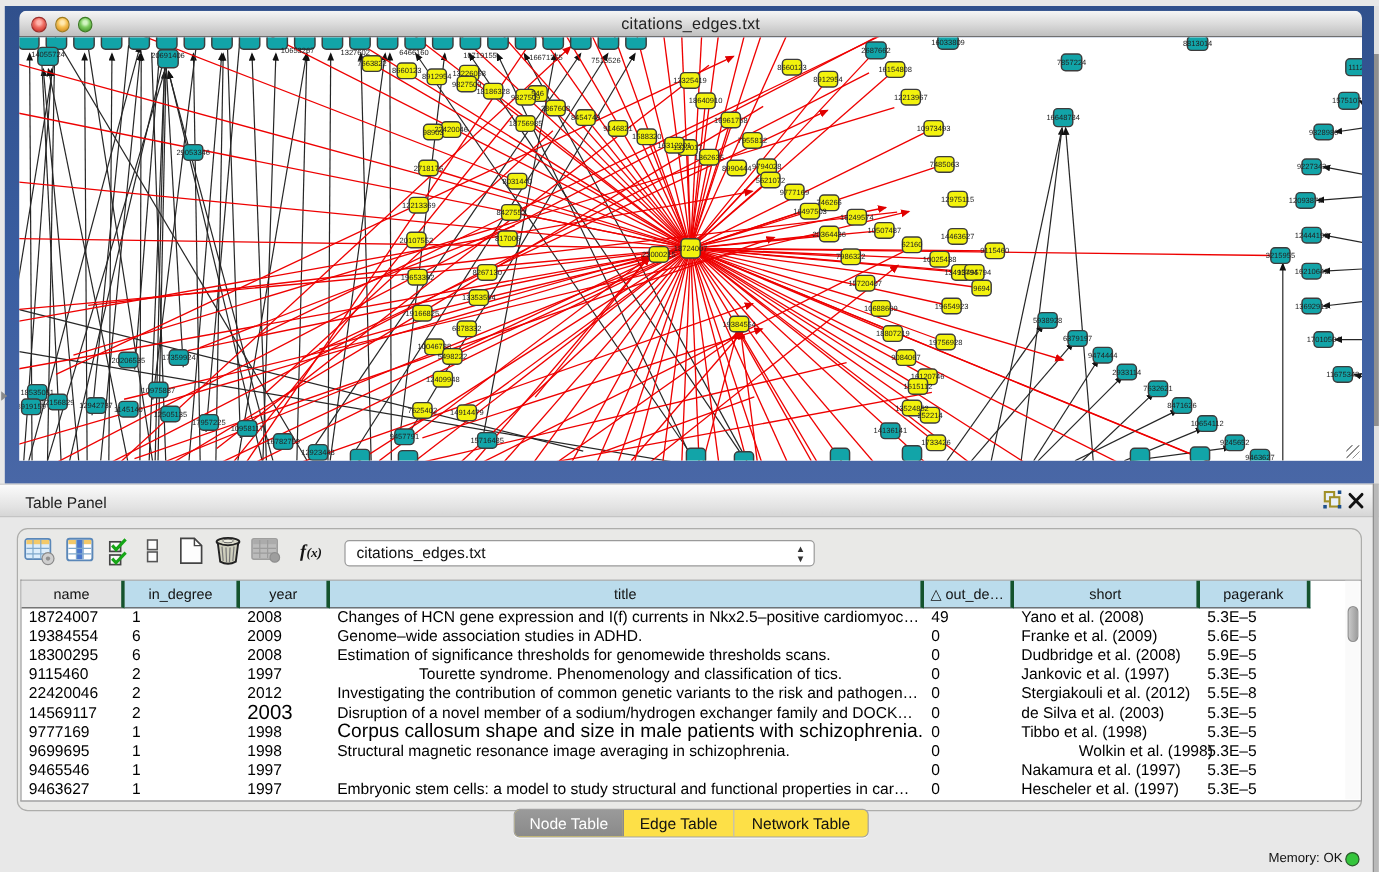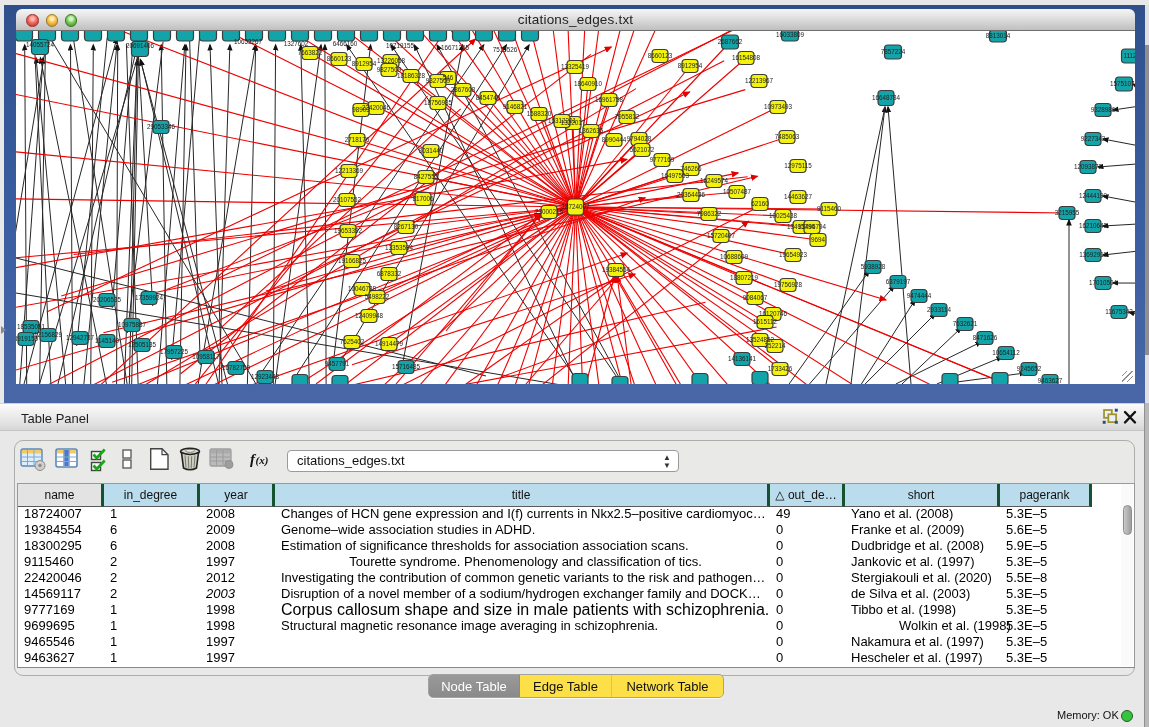--- a/index.html
+++ b/index.html
@@ -628,41 +628,41 @@
 <div class="abs row" style="left:6px; top:38.3px; width:80px; height:16px; line-height:16px; font-size:13px; white-space:nowrap; overflow:hidden; color:#000;">19384554</div>
 <div class="abs row" style="left:92px; top:38.3px; width:90px; height:16px; line-height:16px; font-size:13px; white-space:nowrap; overflow:hidden; color:#000;">6</div>
 <div class="abs row" style="left:188px; top:38.3px; width:69px; height:16px; line-height:16px; font-size:13px; white-space:nowrap; overflow:hidden; color:#000;">2009</div>
 <div class="abs row" style="left:263px; top:38.3px; width:489px; height:16px; line-height:16px; font-size:13px; white-space:nowrap; overflow:hidden; color:#000;">Genome–wide association studies in ADHD.</div>
 <div class="abs row" style="left:758px; top:38.3px; width:69px; height:16px; line-height:16px; font-size:13px; white-space:nowrap; overflow:hidden; color:#000;">0</div>
 <div class="abs row" style="left:833px; top:38.3px; width:149px; height:16px; line-height:16px; font-size:13px; white-space:nowrap; overflow:hidden; color:#000;">Franke et al. (2009)</div>
 <div class="abs row" style="left:988px; top:38.3px; width:86px; height:16px; line-height:16px; font-size:13px; white-space:nowrap; overflow:hidden; color:#000;">5.6E–5</div>
 <div class="abs row" style="left:6px; top:54.3px; width:80px; height:16px; line-height:16px; font-size:13px; white-space:nowrap; overflow:hidden; color:#000;">18300295</div>
 <div class="abs row" style="left:92px; top:54.3px; width:90px; height:16px; line-height:16px; font-size:13px; white-space:nowrap; overflow:hidden; color:#000;">6</div>
 <div class="abs row" style="left:188px; top:54.3px; width:69px; height:16px; line-height:16px; font-size:13px; white-space:nowrap; overflow:hidden; color:#000;">2008</div>
-<div class="abs row" style="left:263px; top:54.3px; width:489px; height:16px; line-height:16px; font-size:13px; white-space:nowrap; overflow:hidden; color:#000;">Estimation of significance thresholds for association association scans.</div>
+<div class="abs row" style="left:263px; top:54.3px; width:489px; height:16px; line-height:16px; font-size:13px; white-space:nowrap; overflow:hidden; color:#000;">Estimation of significance thresholds for genomewide thresholds scans.</div>
 <div class="abs row" style="left:758px; top:54.3px; width:69px; height:16px; line-height:16px; font-size:13px; white-space:nowrap; overflow:hidden; color:#000;">0</div>
 <div class="abs row" style="left:833px; top:54.3px; width:149px; height:16px; line-height:16px; font-size:13px; white-space:nowrap; overflow:hidden; color:#000;">Dudbridge et al. (2008)</div>
 <div class="abs row" style="left:988px; top:54.3px; width:86px; height:16px; line-height:16px; font-size:13px; white-space:nowrap; overflow:hidden; color:#000;">5.9E–5</div>
 <div class="abs row" style="left:6px; top:70.3px; width:80px; height:16px; line-height:16px; font-size:13px; white-space:nowrap; overflow:hidden; color:#000;">9115460</div>
 <div class="abs row" style="left:92px; top:70.3px; width:90px; height:16px; line-height:16px; font-size:13px; white-space:nowrap; overflow:hidden; color:#000;">2</div>
 <div class="abs row" style="left:188px; top:70.3px; width:69px; height:16px; line-height:16px; font-size:13px; white-space:nowrap; overflow:hidden; color:#000;">1997</div>
 <div class="abs row" style="left:263px; top:70.3px; width:489px; height:16px; line-height:16px; font-size:13px; white-space:nowrap; overflow:hidden; color:#000;text-align:center;">Tourette syndrome. Phenomenology and classification of tics.</div>
 <div class="abs row" style="left:758px; top:70.3px; width:69px; height:16px; line-height:16px; font-size:13px; white-space:nowrap; overflow:hidden; color:#000;">0</div>
 <div class="abs row" style="left:833px; top:70.3px; width:149px; height:16px; line-height:16px; font-size:13px; white-space:nowrap; overflow:hidden; color:#000;">Jankovic et al. (1997)</div>
 <div class="abs row" style="left:988px; top:70.3px; width:86px; height:16px; line-height:16px; font-size:13px; white-space:nowrap; overflow:hidden; color:#000;">5.3E–5</div>
 <div class="abs row" style="left:6px; top:86.3px; width:80px; height:16px; line-height:16px; font-size:13px; white-space:nowrap; overflow:hidden; color:#000;">22420046</div>
 <div class="abs row" style="left:92px; top:86.3px; width:90px; height:16px; line-height:16px; font-size:13px; white-space:nowrap; overflow:hidden; color:#000;">2</div>
 <div class="abs row" style="left:188px; top:86.3px; width:69px; height:16px; line-height:16px; font-size:13px; white-space:nowrap; overflow:hidden; color:#000;">2012</div>
 <div class="abs row" style="left:263px; top:86.3px; width:489px; height:16px; line-height:16px; font-size:13px; white-space:nowrap; overflow:hidden; color:#000;">Investigating the contribution of common genetic variants to the risk and pathogen…</div>
 <div class="abs row" style="left:758px; top:86.3px; width:69px; height:16px; line-height:16px; font-size:13px; white-space:nowrap; overflow:hidden; color:#000;">0</div>
-<div class="abs row" style="left:833px; top:86.3px; width:149px; height:16px; line-height:16px; font-size:13px; white-space:nowrap; overflow:hidden; color:#000;">Stergiakouli et al. (2020)</div>
+<div class="abs row" style="left:833px; top:86.3px; width:149px; height:16px; line-height:16px; font-size:13px; white-space:nowrap; overflow:hidden; color:#000;">Stergiakouli et al. (2012)</div>
 <div class="abs row" style="left:988px; top:86.3px; width:86px; height:16px; line-height:16px; font-size:13px; white-space:nowrap; overflow:hidden; color:#000;">5.5E–8</div>
 <div class="abs row" style="left:6px; top:102.3px; width:80px; height:16px; line-height:16px; font-size:13px; white-space:nowrap; overflow:hidden; color:#000;">14569117</div>
 <div class="abs row" style="left:92px; top:102.3px; width:90px; height:16px; line-height:16px; font-size:13px; white-space:nowrap; overflow:hidden; color:#000;">2</div>
-<div class="abs row" style="left:188px; top:102.3px; width:69px; height:16px; line-height:16px; font-size:13px; white-space:nowrap; overflow:hidden; color:#000;font-style:italic;">2003</div>
+<div class="abs row" style="left:188px; top:102.3px; width:69px; height:16px; line-height:16px; font-size:17px; white-space:nowrap; overflow:hidden; color:#000;">2003</div>
 <div class="abs row" style="left:263px; top:102.3px; width:489px; height:16px; line-height:16px; font-size:13px; white-space:nowrap; overflow:hidden; color:#000;">Disruption of a novel member of a sodium/hydrogen exchanger family and DOCK…</div>
 <div class="abs row" style="left:758px; top:102.3px; width:69px; height:16px; line-height:16px; font-size:13px; white-space:nowrap; overflow:hidden; color:#000;">0</div>
 <div class="abs row" style="left:833px; top:102.3px; width:149px; height:16px; line-height:16px; font-size:13px; white-space:nowrap; overflow:hidden; color:#000;">de Silva et al. (2003)</div>
 <div class="abs row" style="left:988px; top:102.3px; width:86px; height:16px; line-height:16px; font-size:13px; white-space:nowrap; overflow:hidden; color:#000;">5.3E–5</div>
 <div class="abs row" style="left:6px; top:118.3px; width:80px; height:16px; line-height:16px; font-size:13px; white-space:nowrap; overflow:hidden; color:#000;">9777169</div>
 <div class="abs row" style="left:92px; top:118.3px; width:90px; height:16px; line-height:16px; font-size:13px; white-space:nowrap; overflow:hidden; color:#000;">1</div>
 <div class="abs row" style="left:188px; top:118.3px; width:69px; height:16px; line-height:16px; font-size:13px; white-space:nowrap; overflow:hidden; color:#000;">1998</div>
 <div class="abs row" style="left:263px; top:118.3px; width:489px; height:16px; line-height:16px; font-size:16px; white-space:nowrap; overflow:hidden; color:#000;">Corpus callosum shape and size in male patients with schizophrenia.</div>
 <div class="abs row" style="left:758px; top:118.3px; width:69px; height:16px; line-height:16px; font-size:13px; white-space:nowrap; overflow:hidden; color:#000;">0</div>
 <div class="abs row" style="left:833px; top:118.3px; width:149px; height:16px; line-height:16px; font-size:13px; white-space:nowrap; overflow:hidden; color:#000;">Tibbo et al. (1998)</div>
@@ -676,20 +676,21 @@
 <div class="abs row" style="left:988px; top:134.3px; width:86px; height:16px; line-height:16px; font-size:13px; white-space:nowrap; overflow:hidden; color:#000;">5.3E–5</div>
 <div class="abs row" style="left:6px; top:150.3px; width:80px; height:16px; line-height:16px; font-size:13px; white-space:nowrap; overflow:hidden; color:#000;">9465546</div>
 <div class="abs row" style="left:92px; top:150.3px; width:90px; height:16px; line-height:16px; font-size:13px; white-space:nowrap; overflow:hidden; color:#000;">1</div>
 <div class="abs row" style="left:188px; top:150.3px; width:69px; height:16px; line-height:16px; font-size:13px; white-space:nowrap; overflow:hidden; color:#000;">1997</div>
 <div class="abs row" style="left:758px; top:150.3px; width:69px; height:16px; line-height:16px; font-size:13px; white-space:nowrap; overflow:hidden; color:#000;">0</div>
 <div class="abs row" style="left:833px; top:150.3px; width:149px; height:16px; line-height:16px; font-size:13px; white-space:nowrap; overflow:hidden; color:#000;">Nakamura et al. (1997)</div>
 <div class="abs row" style="left:988px; top:150.3px; width:86px; height:16px; line-height:16px; font-size:13px; white-space:nowrap; overflow:hidden; color:#000;">5.3E–5</div>
 <div class="abs row" style="left:6px; top:166.3px; width:80px; height:16px; line-height:16px; font-size:13px; white-space:nowrap; overflow:hidden; color:#000;">9463627</div>
 <div class="abs row" style="left:92px; top:166.3px; width:90px; height:16px; line-height:16px; font-size:13px; white-space:nowrap; overflow:hidden; color:#000;">1</div>
 <div class="abs row" style="left:188px; top:166.3px; width:69px; height:16px; line-height:16px; font-size:13px; white-space:nowrap; overflow:hidden; color:#000;">1997</div>
+<div class="abs row" style="left:263px; top:166.3px; width:489px; height:16px; line-height:16px; font-size:13px; white-space:nowrap; overflow:hidden; color:#000;">Embryonic stem cells: a model to study structural and functional properties in car…</div>
 <div class="abs row" style="left:758px; top:166.3px; width:69px; height:16px; line-height:16px; font-size:13px; white-space:nowrap; overflow:hidden; color:#000;">0</div>
 <div class="abs row" style="left:833px; top:166.3px; width:149px; height:16px; line-height:16px; font-size:13px; white-space:nowrap; overflow:hidden; color:#000;">Hescheler et al. (1997)</div>
 <div class="abs row" style="left:988px; top:166.3px; width:86px; height:16px; line-height:16px; font-size:13px; white-space:nowrap; overflow:hidden; color:#000;">5.3E–5</div>
 </div>
 
 <div class="abs" style="left:1121px; top:484px; width:12px; height:182px; background:#fafafa;"></div>
 <div class="abs" style="left:1122.5px; top:505px; width:9px; height:30px; background:linear-gradient(90deg,#c8c8c8,#9e9e9e); border:1px solid #8e8e8e; border-radius:5px;"></div>
 
 <div class="abs" id="tabs">
   <div class="tab" style="width:91px; background:linear-gradient(#9a9a9a,#8a8a8a); color:#ffffff; border-right:1px solid #8a8a8a;">Node Table</div>

